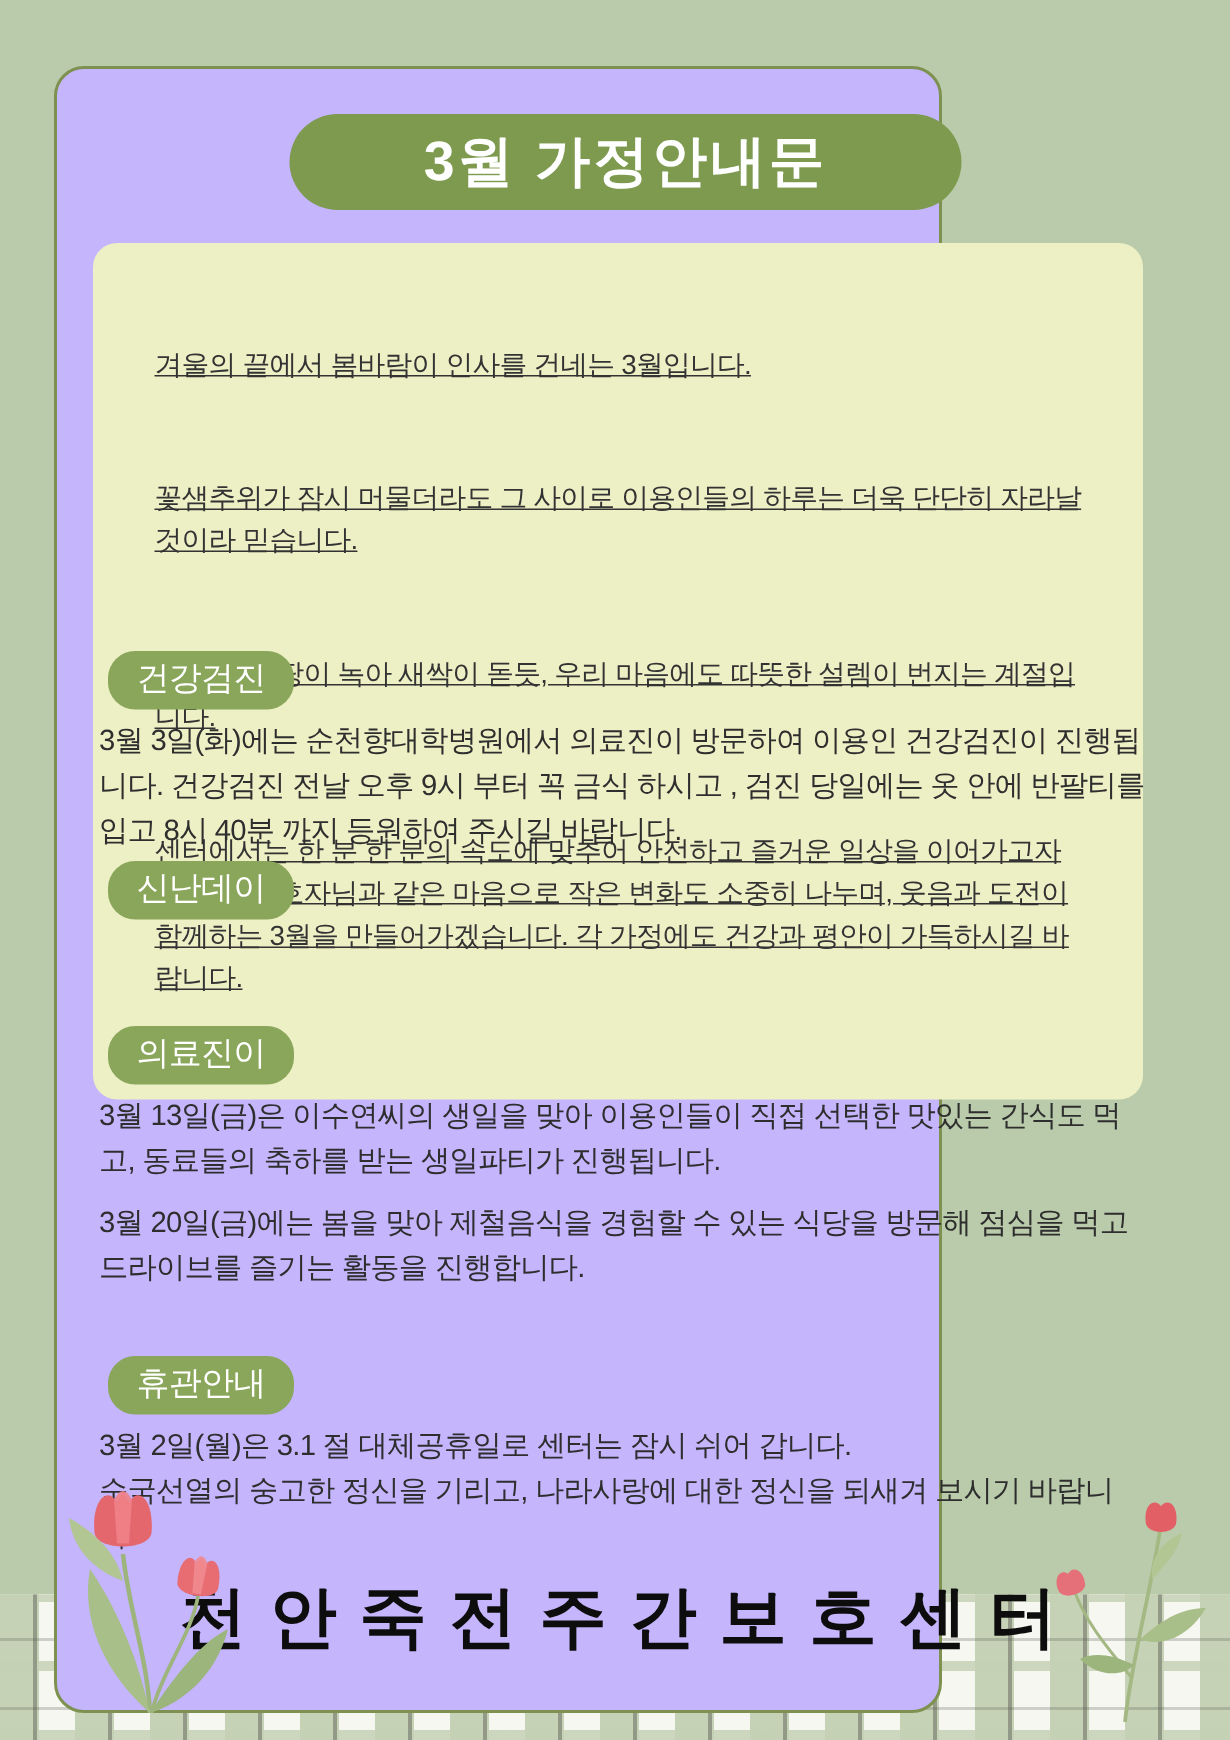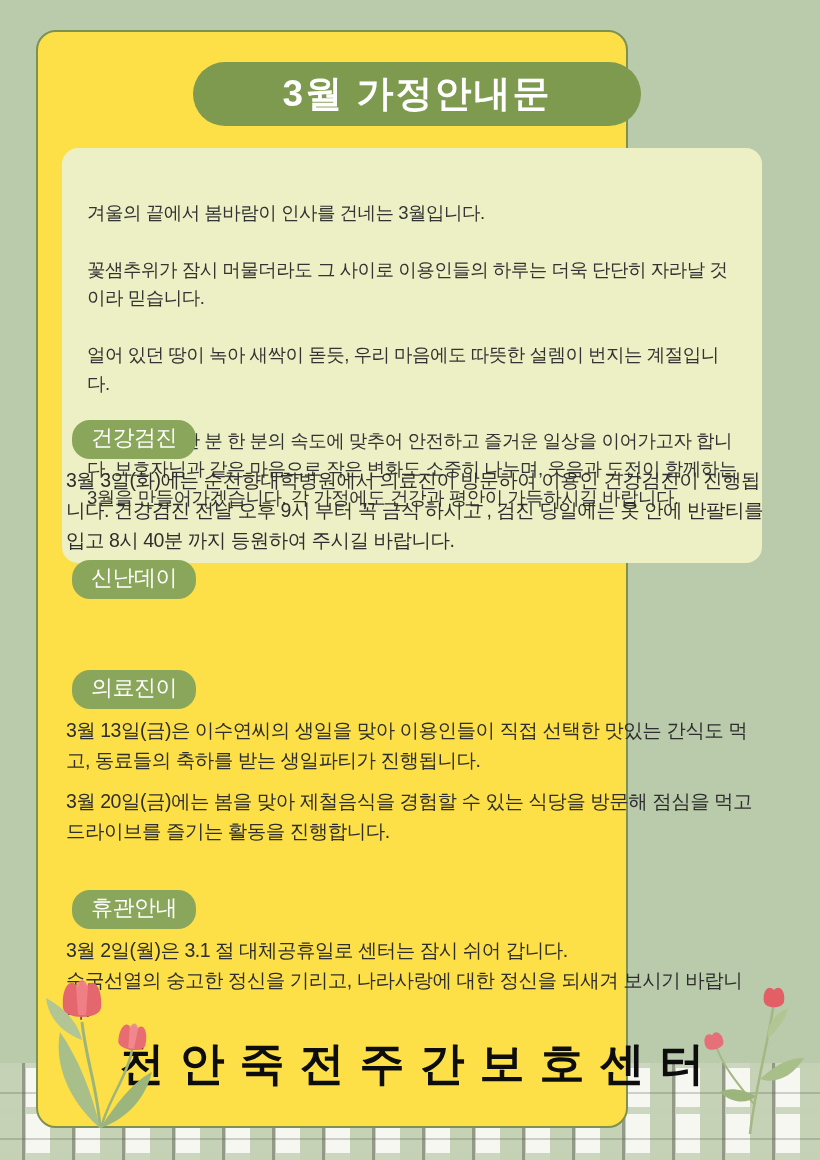--- a/index.html
+++ b/index.html
@@ -16,39 +16,39 @@
     position:absolute; left:0; top:1063px; width:820px; height:97px;
     background-color:#f7f7f2;
     background-image:
       repeating-linear-gradient(90deg, transparent 0 22px, rgba(85,85,78,.45) 22px 25px, transparent 25px 50px),
       repeating-linear-gradient(0deg, transparent 0 20px, rgba(85,85,78,.25) 20px 22px, transparent 22px 46px),
       repeating-linear-gradient(0deg, rgba(197,209,181,.85) 0 7px, transparent 7px 46px),
       repeating-linear-gradient(90deg, #c6d2b6 0 26px, #f7f7f2 26px 50px);
   }
 
   .card {
-    position:absolute; left:36px; top:30px; width:592px; height:1098px;
-    background:#fde047; border:2px solid #7e9150; border-radius:20px;
+    position:absolute; left:36px; top:44px; width:592px; height:1098px;
+    background:#c4b5fd; border:2px solid #7e9150; border-radius:20px;
   }
 
   .title-pill {
     position:absolute; left:155px; top:30px; width:448px; height:64px;
     background:#7d9a4f; border-radius:34px;
     display:flex; align-items:center; justify-content:center;
     color:#ffffff; font-size:37px; font-weight:bold; letter-spacing:2px;
   }
 
   .intro-box {
     position:absolute; left:24px; top:116px; width:700px; min-height:248px;
     background:#edefc4; border-radius:16px;
     padding:22px 25px;
     color:#333333; font-size:18.5px; line-height:28.5px; letter-spacing:-0.5px;
     word-break:break-all; white-space:pre-line;
   }
-  .intro-box p { margin:0; }
+  .intro-box p { margin:16px;text-decoration:underline; }
 
   .section { position:absolute; left:24px; width:706px; }
   .section-pill {
     display:inline-block; margin-left:10px;
     background:#8aa65a; color:#ffffff; border-radius:18px;
     padding:3px 19px 6px; font-size:22px; letter-spacing:-0.5px;
   }
   .section-body {
     margin-top:6px; padding:0 4px;
     color:#2e2e2e; font-size:19.5px; line-height:30px; letter-spacing:-0.5px;

